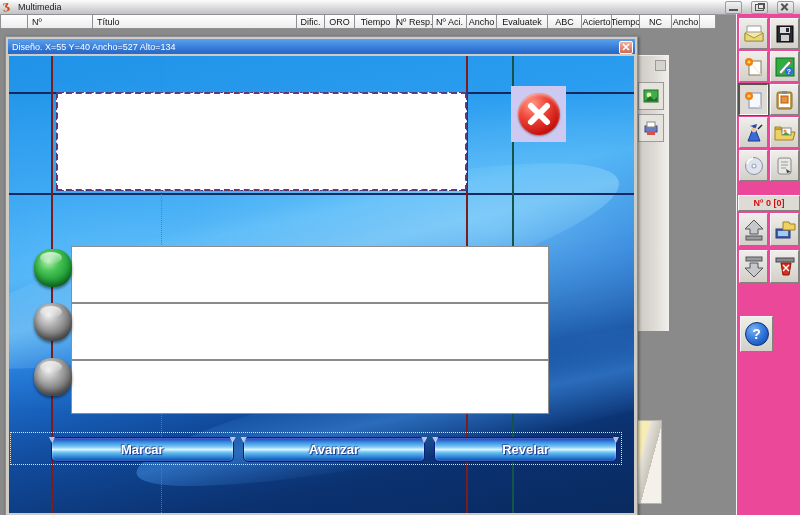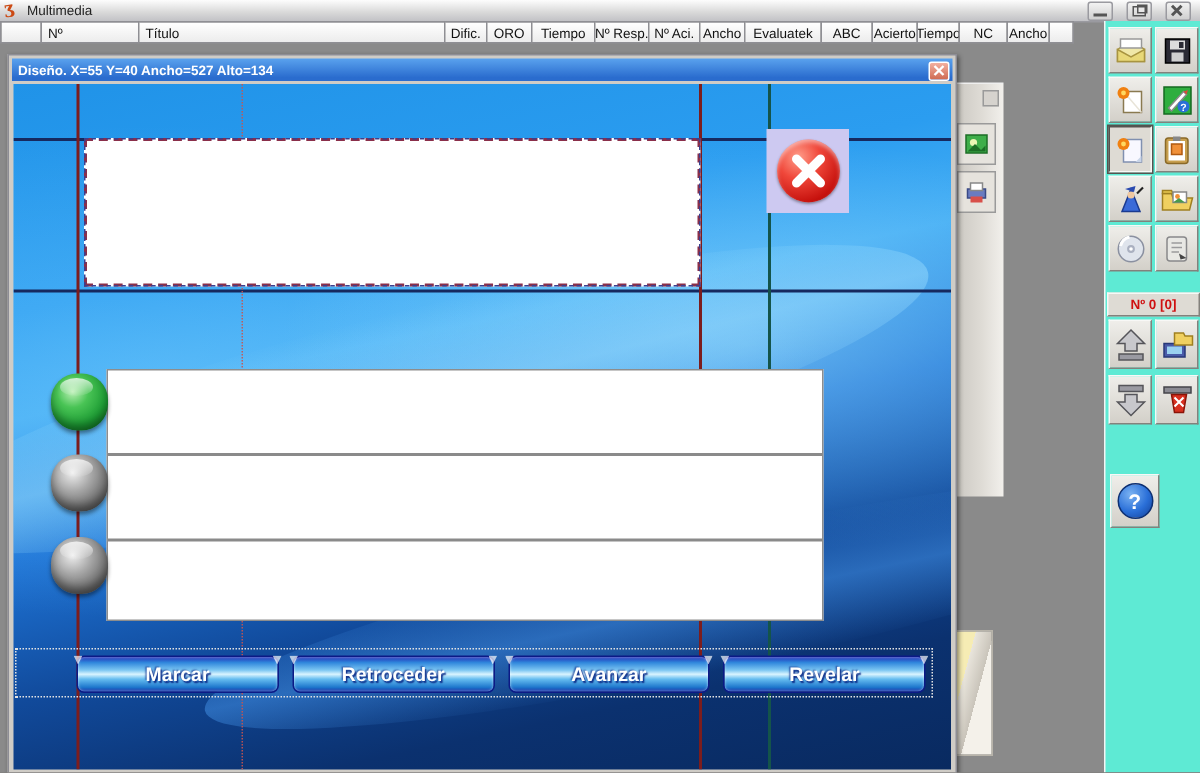--- a/index.html
+++ b/index.html
@@ -29,21 +29,21 @@
   .hcell{box-sizing:border-box;height:15px;background:linear-gradient(#ffffff,#ececec);
     border:1px solid #8f8f94;border-left:none;font-size:9px;color:#111;
     display:flex;align-items:center;justify-content:center;white-space:nowrap;overflow:hidden;}
   .hcell:first-child{border-left:1px solid #8f8f94;}
   .hcell.al{justify-content:flex-start;padding-left:4px;}
 
   
   .design-window{position:absolute;left:5px;top:36px;width:631px;height:479px;
     background:#cfccc6;border:1px solid #8d8d95;box-shadow:1px 1px 3px rgba(0,0,0,.45);}
   .design-titlebar{position:absolute;left:2px;top:2px;right:2px;height:15px;
-    background:linear-gradient(#5aa2ee,#2a6cce 85%);color:#fff;font-size:9px;font-weight:bold;
+    background:linear-gradient(#5aa2ee,#2a6cce 85%);color:#fff;font-size:9px;font-weight:normal;
     display:flex;align-items:center;padding-left:4px;}
   .design-close{position:absolute;right:2px;top:2px;width:12px;height:11px;
     background:linear-gradient(#f2b0a0,#cf6a52);border:1px solid #fff;border-radius:2px;}
   .design-close svg{display:block;margin:1px auto;}
   .design-canvas{position:absolute;left:3px;top:19px;width:625px;height:457px;overflow:hidden;
     background:
       radial-gradient(90% 55% at 78% 38%, rgba(150,220,255,.50), rgba(150,220,255,0) 55%),
       radial-gradient(120% 60% at 15% 42%, rgba(120,205,255,.40), rgba(120,205,255,0) 60%),
       linear-gradient(168deg,#2093e8 0%,#2b9df0 26%,#45aef4 38%,#1e74d6 54%,#114a9b 70%,#0b316f 85%,#092a60 100%);}
   .streak{position:absolute;border-radius:50%;pointer-events:none;}
@@ -100,21 +100,21 @@
     background:linear-gradient(90deg,#cac7c1,#dedbd5 55%,#f2f0ec);border-top:1px solid #efefef;}
   .bg-mini-close{position:absolute;right:3px;top:4px;width:9px;height:9px;background:#d6d3ce;
     border:1px solid #9a9a9a;}
   .bg-ico{position:absolute;left:2px;width:24px;height:26px;background:#e6e3dd;
     border:1px solid #9a9a9a;display:flex;align-items:center;justify-content:center;}
   .bg-folder{position:absolute;left:637px;top:420px;width:23px;height:82px;
     background:linear-gradient(105deg,#f6ecb4 28%,#e9e5dc 28%,#c9c4ba 55%,#f4f1ea 55%);
     border:1px solid #b8b4aa;}
 
   
-  .sidebar{position:absolute;right:0;top:14px;width:63px;height:501px;background:#5eead4;
+  .sidebar{position:absolute;right:0;top:14px;width:63px;height:501px;background:#ec4899;
     border-left:1px solid #f4f4f4;}
   .tool-btn{position:absolute;width:29px;height:31px;background:linear-gradient(#efeeea,#d3d0c9);
     border:1px solid;border-color:#f8f8f6 #83817c #83817c #f8f8f6;
     display:flex;align-items:center;justify-content:center;box-sizing:border-box;}
   .tool-btn.pressed{border-color:#55534f #f8f8f6 #f8f8f6 #55534f;background:#dedbd4;
     outline:1px solid #55534f;}
   .counter{position:absolute;left:1px;top:181px;width:60px;height:14px;
     background:#dedbd4;border:1px solid;border-color:#f8f8f6 #83817c #83817c #f8f8f6;
     color:#cf1010;font-size:9px;font-weight:bold;display:flex;align-items:center;justify-content:center;}
   .help-btn{position:absolute;left:3px;top:302px;width:31px;height:34px;
@@ -213,21 +213,20 @@
         <div class="adiv" style="top:55px"></div>
         <div class="adiv" style="top:112px"></div>
       </div>
       <div class="opt opt-green" style="top:193px"></div>
       <div class="opt opt-gray" style="top:247px"></div>
       <div class="opt opt-gray" style="top:302px"></div>
 
       <div class="marquee"></div>
       <div class="nav-row">
         <div class="nav-btn">Marcar</div>
-        <div class="nav-btn">Retroceder</div>
         <div class="nav-btn">Avanzar</div>
         <div class="nav-btn">Revelar</div>
       </div>
     </div>
   </div>
 
   <div class="sidebar">
 
     <div class="tool-btn" style="left:2px;top:4px">
       <svg width="22" height="18">

